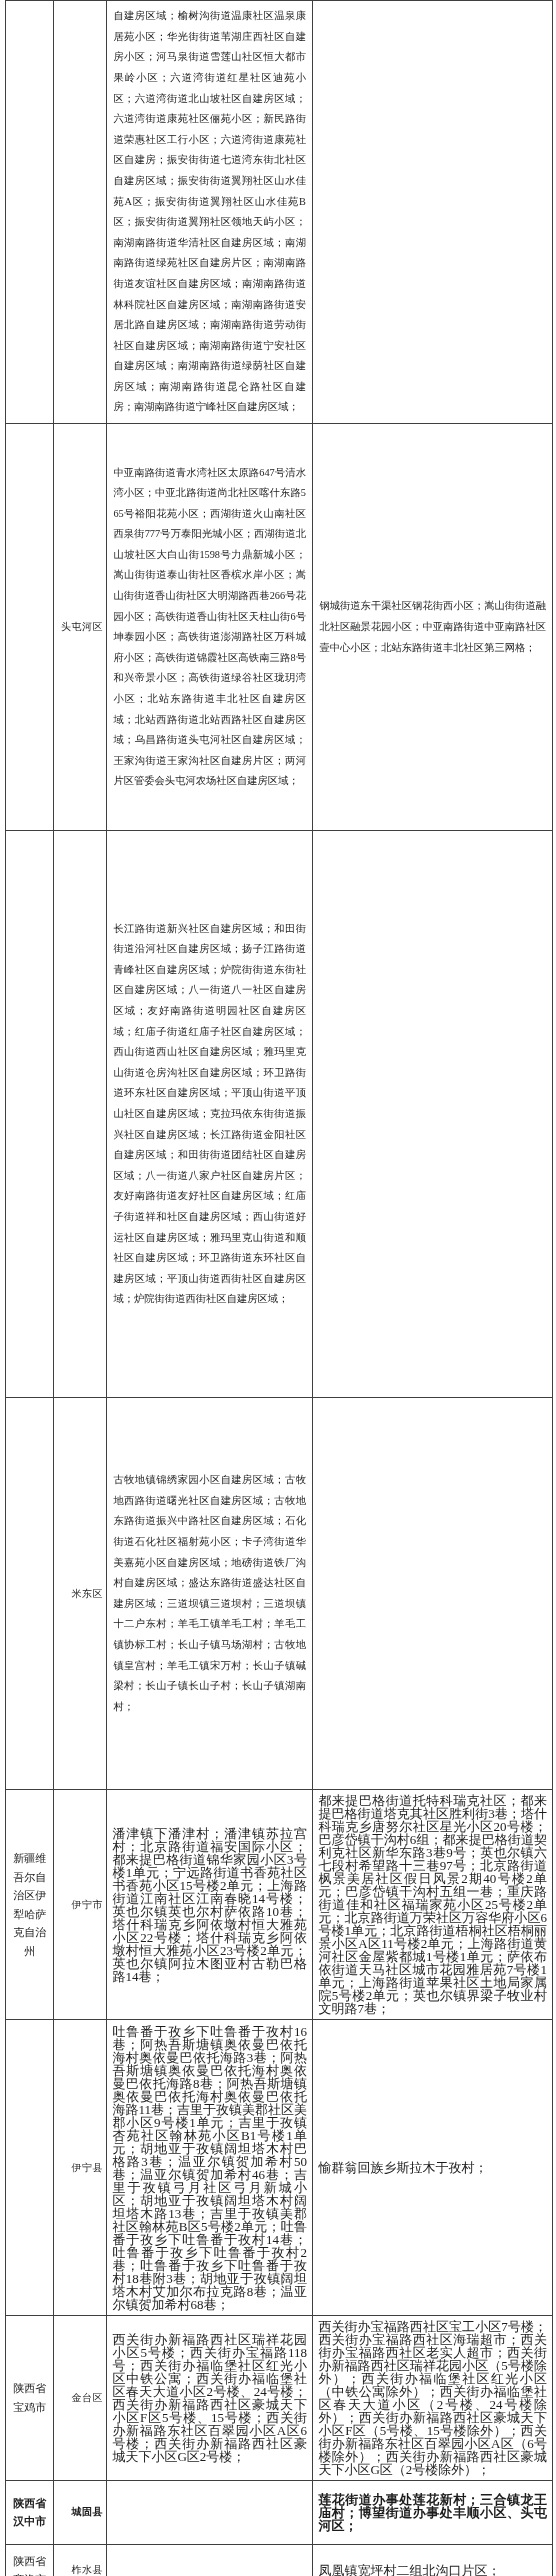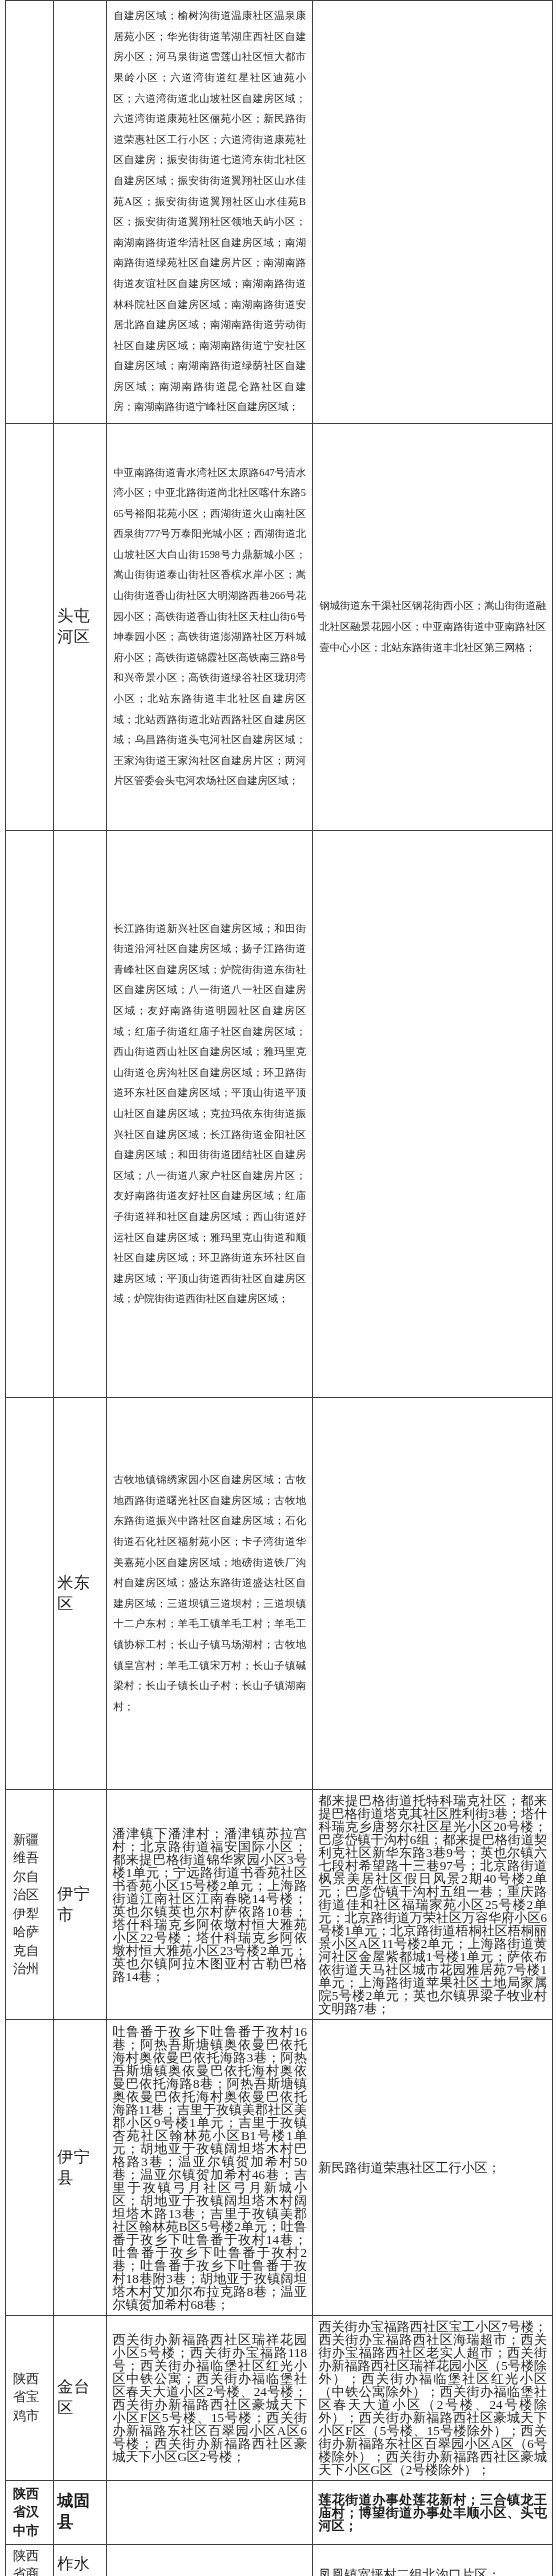--- a/index.html
+++ b/index.html
@@ -1,22 +1,22 @@
 <!DOCTYPE html>
 <html style="font-size:8.2px"><head>
 <meta charset="utf-8">
 <style>
   html,body{margin:0;padding:0;background:#ffffff;}
   body{width:556px;font-family:"Liberation Serif","DejaVu Serif",serif;color:#1c1c1c;}
   .page{width:556px;box-sizing:border-box;}
   table.risk{border-collapse:collapse;margin-left:5.2px;width:547px;table-layout:fixed;}
   table.risk td{border:0.5px solid #3f3f3f;vertical-align:middle;box-sizing:border-box;
     word-break:break-all;overflow:hidden;}
-  td.c1{width:48px;text-align:left;font-size:13px;line-height:18.5px;padding:2.1px 6.7px;}
-  td.c2{width:53px;text-align:left;font-size:16px;padding:2.1px 3.1px;letter-spacing:0.5px;}
+  td.c1{width:48px;text-align:center;font-size:11px;line-height:18.5px;padding:2.1px 6.7px;}
+  td.c2{width:53px;text-align:right;font-size:10px;padding:2.1px 3.1px;letter-spacing:0.5px;}
   td.c3{width:206px;}
   td.c4{width:240px;}
   td.c3,td.c4{font-size:10.3px;line-height:20.6px;text-align:justify;padding:5.2px 6.2px;}
   tr.dense td.c3, tr.dense td.c4{font-size:13px;line-height:13px;padding:4.1px 5.2px;}
 </style>
 </head>
 <body>
 
 <div class="page">
   <table class="risk">
@@ -48,21 +48,21 @@
         <tr class="dense" style="height: 211px;">
     <td class="c1">新疆维吾尔自治区伊犁哈萨克自治州</td>
     <td class="c2">伊宁市</td>
     <td class="c3">潘津镇下潘津村；潘津镇苏拉宫村；北京路街道福安国际小区；都来提巴格街道锦华家园小区3号楼1单元；宁远路街道书香苑社区书香苑小区15号楼2单元；上海路街道江南社区江南春晓14号楼；英也尔镇英也尔村萨依路10巷；塔什科瑞克乡阿依墩村恒大雅苑小区22号楼；塔什科瑞克乡阿依墩村恒大雅苑小区23号楼2单元；英也尔镇阿拉木图亚村古勒巴格路14巷；</td>
     <td class="c4">都来提巴格街道托特科瑞克社区；都来提巴格街道塔克其社区胜利街3巷；塔什科瑞克乡唐努尔社区星光小区20号楼；巴彦岱镇干沟村6组；都来提巴格街道契利克社区新华东路3巷9号；英也尔镇六七段村希望路十三巷97号；北京路街道枫景美居社区假日风景2期40号楼2单元；巴彦岱镇干沟村五组一巷；重庆路街道佳和社区福瑞家苑小区25号楼2单元；北京路街道万荣社区万容华府小区6号楼1单元；北京路街道梧桐社区梧桐丽景小区A区11号楼2单元；上海路街道黄河社区金屋紫都城1号楼1单元；萨依布依街道天马社区城市花园雅居苑7号楼1单元；上海路街道苹果社区土地局家属院5号楼2单元；英也尔镇界梁子牧业村文明路7巷；</td>
   </tr>
         <tr class="dense" style="height: 227px;">
     <td class="c1"></td>
     <td class="c2">伊宁县</td>
     <td class="c3">吐鲁番于孜乡下吐鲁番于孜村16巷；阿热吾斯塘镇奥依曼巴依托海村奥依曼巴依托海路3巷；阿热吾斯塘镇奥依曼巴依托海村奥依曼巴依托海路8巷；阿热吾斯塘镇奥依曼巴依托海村奥依曼巴依托海路11巷；吉里于孜镇美郡社区美郡小区9号楼1单元；吉里于孜镇杏苑社区翰林苑小区B1号楼1单元；胡地亚于孜镇阔坦塔木村巴格路3巷；温亚尔镇贺加希村50巷；温亚尔镇贺加希村46巷；吉里于孜镇弓月社区弓月新城小区；胡地亚于孜镇阔坦塔木村阔坦塔木路13巷；吉里于孜镇美郡社区翰林苑B区5号楼2单元；吐鲁番于孜乡下吐鲁番于孜村14巷；吐鲁番于孜乡下吐鲁番于孜村2巷；吐鲁番于孜乡下吐鲁番于孜村18巷附3巷；胡地亚于孜镇阔坦塔木村艾加尔布拉克路8巷；温亚尔镇贺加希村68巷；</td>
-    <td class="c4">新民路街道荣惠社区工行小区；</td>
+    <td class="c4">愉群翁回族乡斯拉木于孜村；</td>
   </tr>
         <tr class="dense" style="height: 139px;">
     <td class="c1">陕西省宝鸡市</td>
     <td class="c2">金台区</td>
     <td class="c3">西关街办新福路西社区瑞祥花园小区5号楼；西关街办宝福路118号；西关街办福临堡社区红光小区中铁公寓；西关街办福临堡社区春天大道小区2号楼、24号楼；西关街办新福路西社区豪城天下小区F区5号楼、15号楼；西关街办新福路东社区百翠园小区A区6号楼；西关街办新福路西社区豪城天下小区G区2号楼；</td>
     <td class="c4">西关街办宝福路西社区宝工小区7号楼；西关街办宝福路西社区海瑞超市；西关街办宝福路西社区老实人超市；西关街办新福路西社区瑞祥花园小区（5号楼除外）；西关街办福临堡社区红光小区（中铁公寓除外）；西关街办福临堡社区春天大道小区（2号楼、24号楼除外）；西关街办新福路西社区豪城天下小区F区（5号楼、15号楼除外）；西关街办新福路东社区百翠园小区A区（6号楼除外）；西关街办新福路西社区豪城天下小区G区（2号楼除外）；</td>
   </tr>
         <tr class="dense" style="height: 64px; font-weight: bold;">
     <td class="c1">陕西省汉中市</td>
     <td class="c2">城固县</td>

